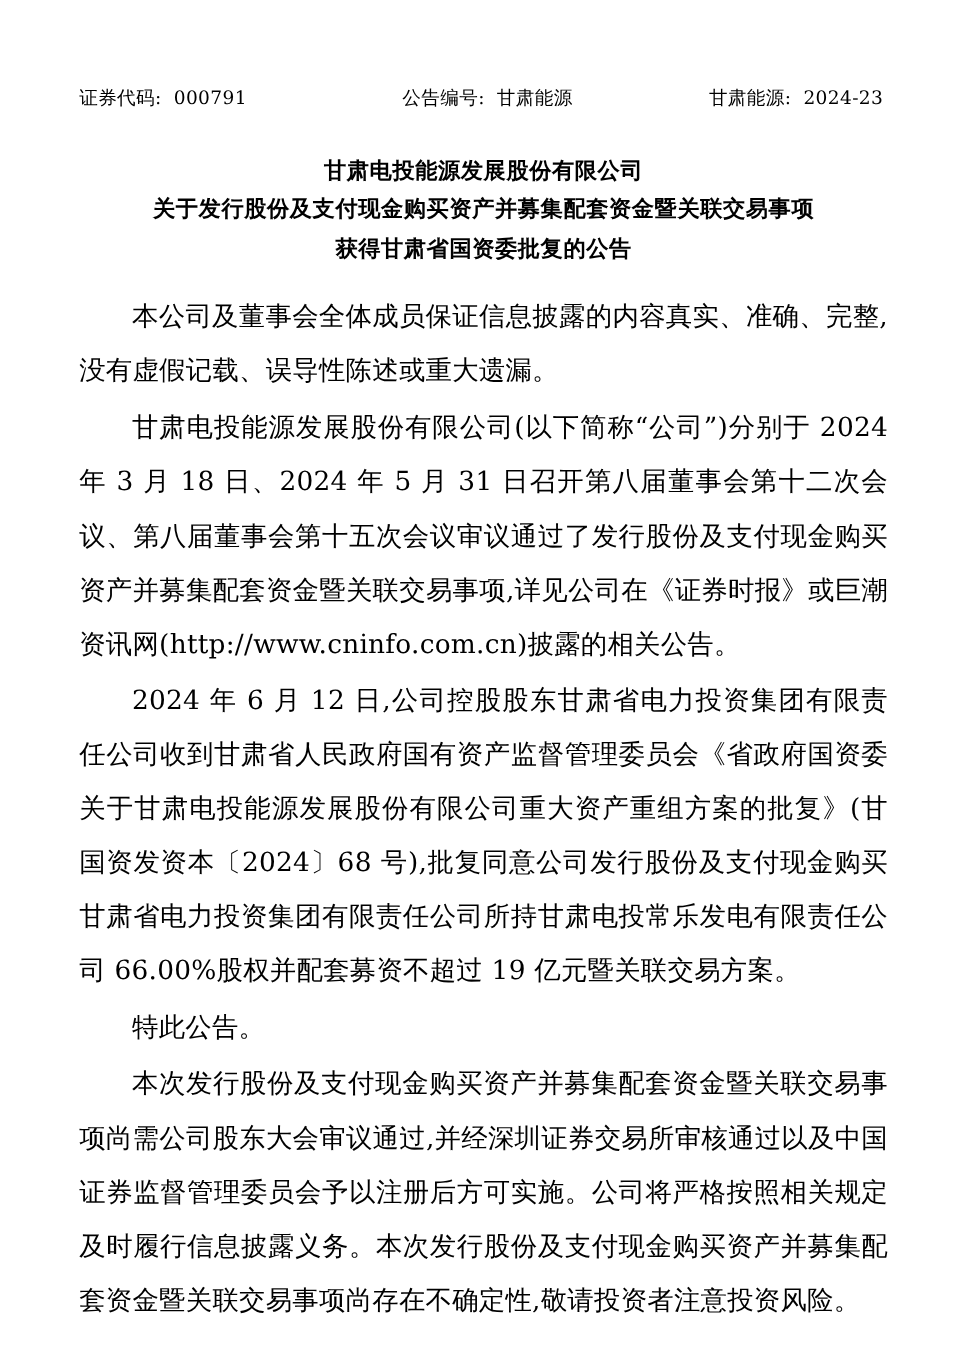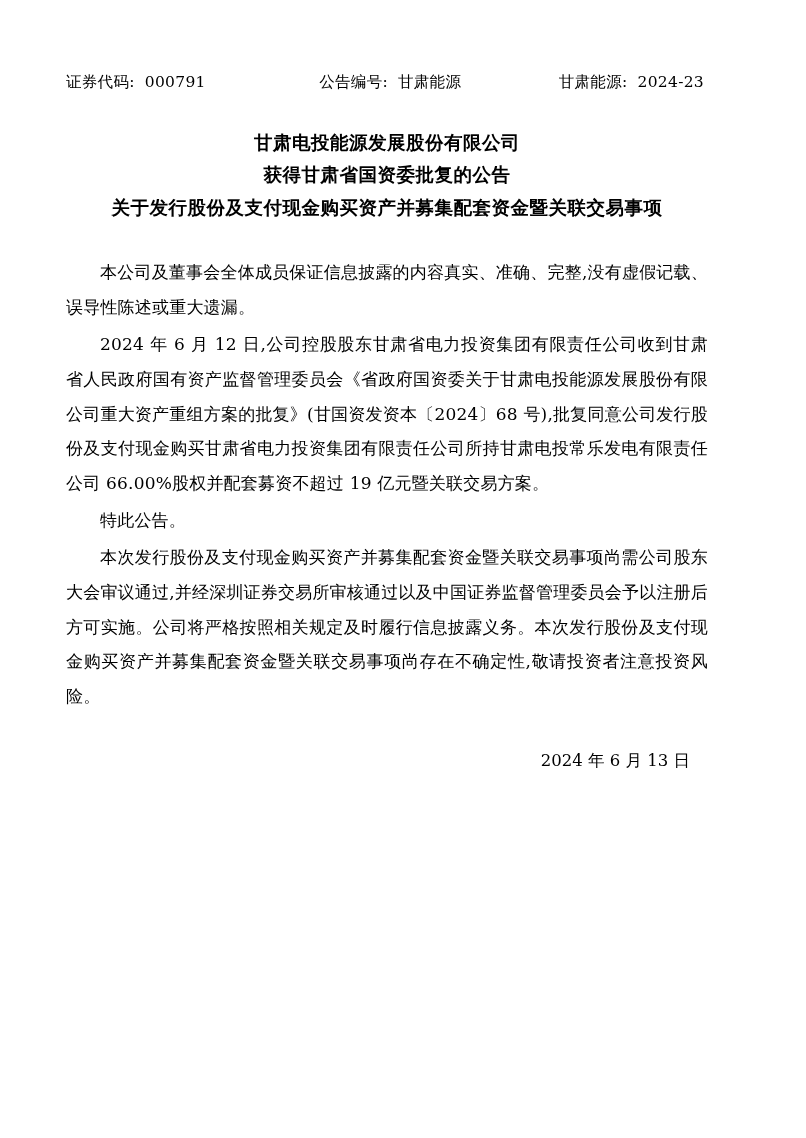--- a/index.html
+++ b/index.html
@@ -11,21 +11,21 @@
     height: 1138px;
     background: #ffffff;
     font-family: "DejaVu Serif", "Liberation Serif", serif;
     color: #000000;
   }
   .page {
     position: relative;
     width: 806px;
     height: 1138px;
     box-sizing: border-box;
-    padding: 72px 98px 40px 66px;
+    padding: 72px 66px 40px 66px;
   }
   .header-row {
     display: flex;
     justify-content: space-between;
     align-items: baseline;
     font-size: 15.5px;
     letter-spacing: 0.3px;
     margin-bottom: 34px;
   }
   .header-cell {
@@ -35,28 +35,28 @@
     margin-right: 10px;
   }
   .header-cell.left { margin-left: 0px; }
   .header-cell.mid { margin-left: 16px; }
   .header-cell.right { margin-right: 4px; }
   .title-block {
     text-align: center;
     font-weight: bold;
     font-size: 18.5px;
     line-height: 1.75;
-    margin-bottom: 31px;
+    margin-bottom: 18px;
   }
   .title-line {
     display: block;
     letter-spacing: 0.5px;
   }
   .para {
-    font-size: 17px;
+    font-size: 22px;
     line-height: 2.05;
     text-align: justify;
     text-justify: inter-ideograph;
     text-indent: 2em;
     margin: 0 0 2px 0;
     letter-spacing: 0.2px;
   }
   .para.mono-mix {
     word-break: break-all;
   }
@@ -82,25 +82,26 @@
     <div class="header-cell mid">
       <span class="label">公告编号:</span><span class="value">甘肃能源</span>
     </div>
     <div class="header-cell right">
       <span class="label">甘肃能源:</span><span class="value">2024-23</span>
     </div>
   </div>
 
   <div class="title-block">
     <span class="title-line">甘肃电投能源发展股份有限公司</span>
+    <span class="title-line">关于发行股份及支付现金购买资产并募集配套资金暨关联交易事项</span>
     <span class="title-line">获得甘肃省国资委批复的公告</span>
-    <span class="title-line">关于发行股份及支付现金购买资产并募集配套资金暨关联交易事项</span>
   </div>
 
   <p class="para">本公司及董事会全体成员保证信息披露的内容真实、准确、完整,没有虚假记载、误导性陈述或重大遗漏。</p>
+  <p class="para mono-mix">甘肃电投能源发展股份有限公司(以下简称“公司”)分别于 2024 年 3 月 18 日、2024 年 5 月 31 日召开第八届董事会第十二次会议、第八届董事会第十五次会议审议通过了发行股份及支付现金购买资产并募集配套资金暨关联交易事项,详见公司在《证券时报》或巨潮资讯网(http://www.cninfo.com.cn)披露的相关公告。</p>
   <p class="para">2024 年 6 月 12 日,公司控股股东甘肃省电力投资集团有限责任公司收到甘肃省人民政府国有资产监督管理委员会《省政府国资委关于甘肃电投能源发展股份有限公司重大资产重组方案的批复》(甘国资发资本〔2024〕68 号),批复同意公司发行股份及支付现金购买甘肃省电力投资集团有限责任公司所持甘肃电投常乐发电有限责任公司 66.00%股权并配套募资不超过 19 亿元暨关联交易方案。</p>
   <p class="para">特此公告。</p>
   <p class="para">本次发行股份及支付现金购买资产并募集配套资金暨关联交易事项尚需公司股东大会审议通过,并经深圳证券交易所审核通过以及中国证券监督管理委员会予以注册后方可实施。公司将严格按照相关规定及时履行信息披露义务。本次发行股份及支付现金购买资产并募集配套资金暨关联交易事项尚存在不确定性,敬请投资者注意投资风险。</p>
 
   <div class="sign-block">
     <span class="sign-line date">2024 年 6 月 13 日</span>
   </div>
 
 </div>
 

